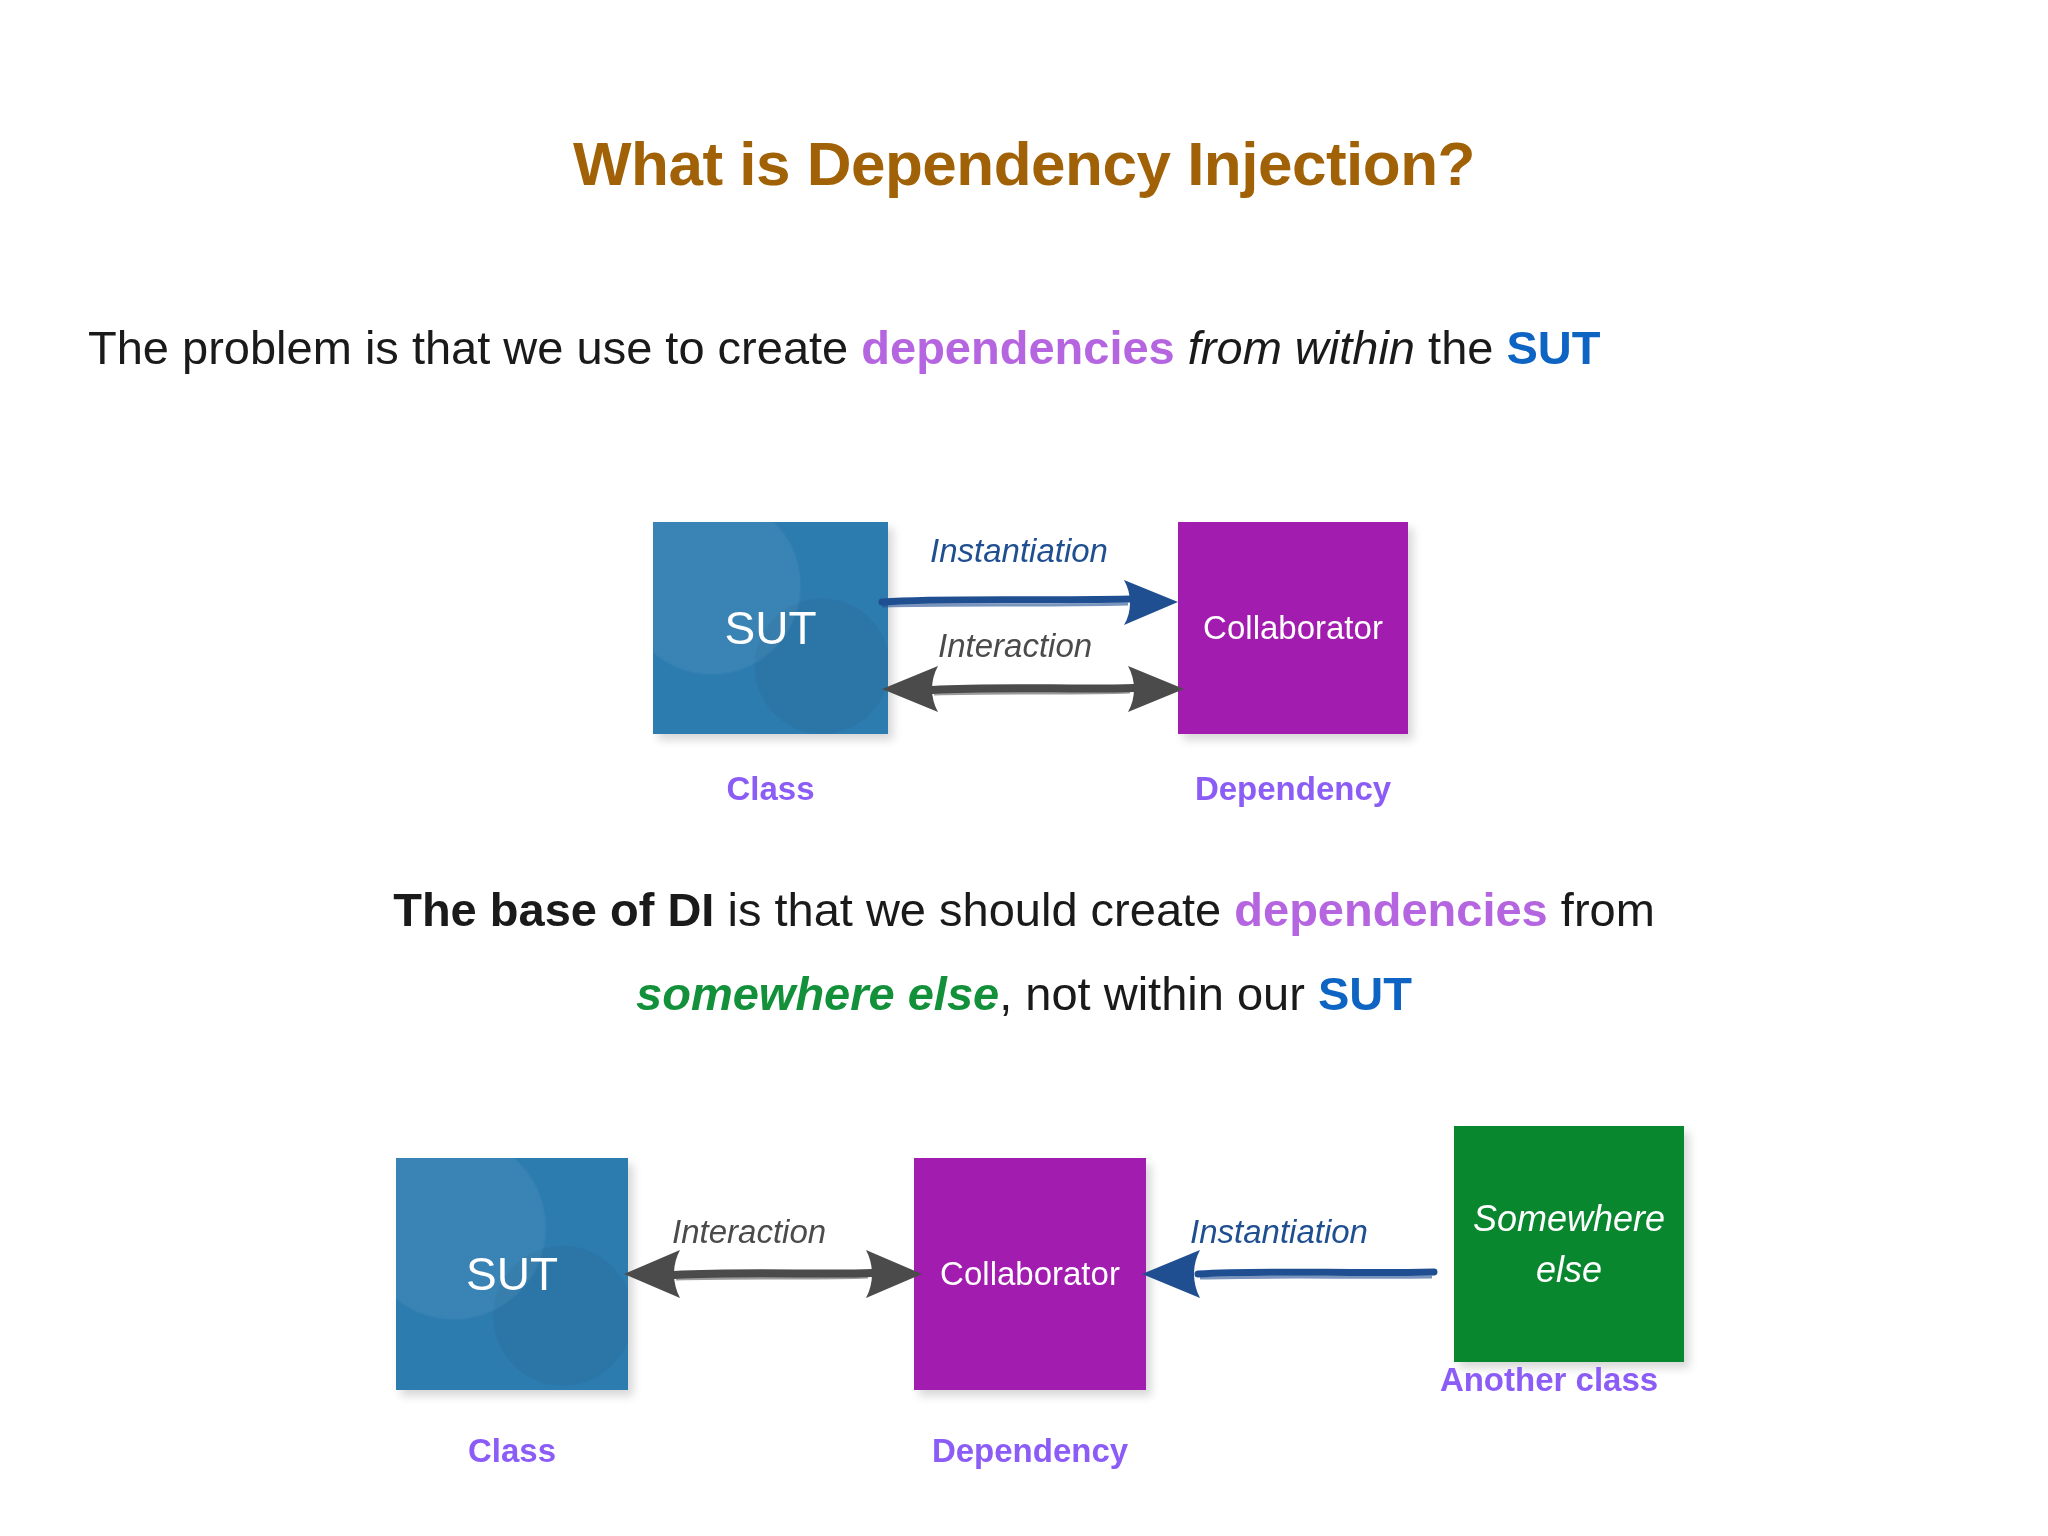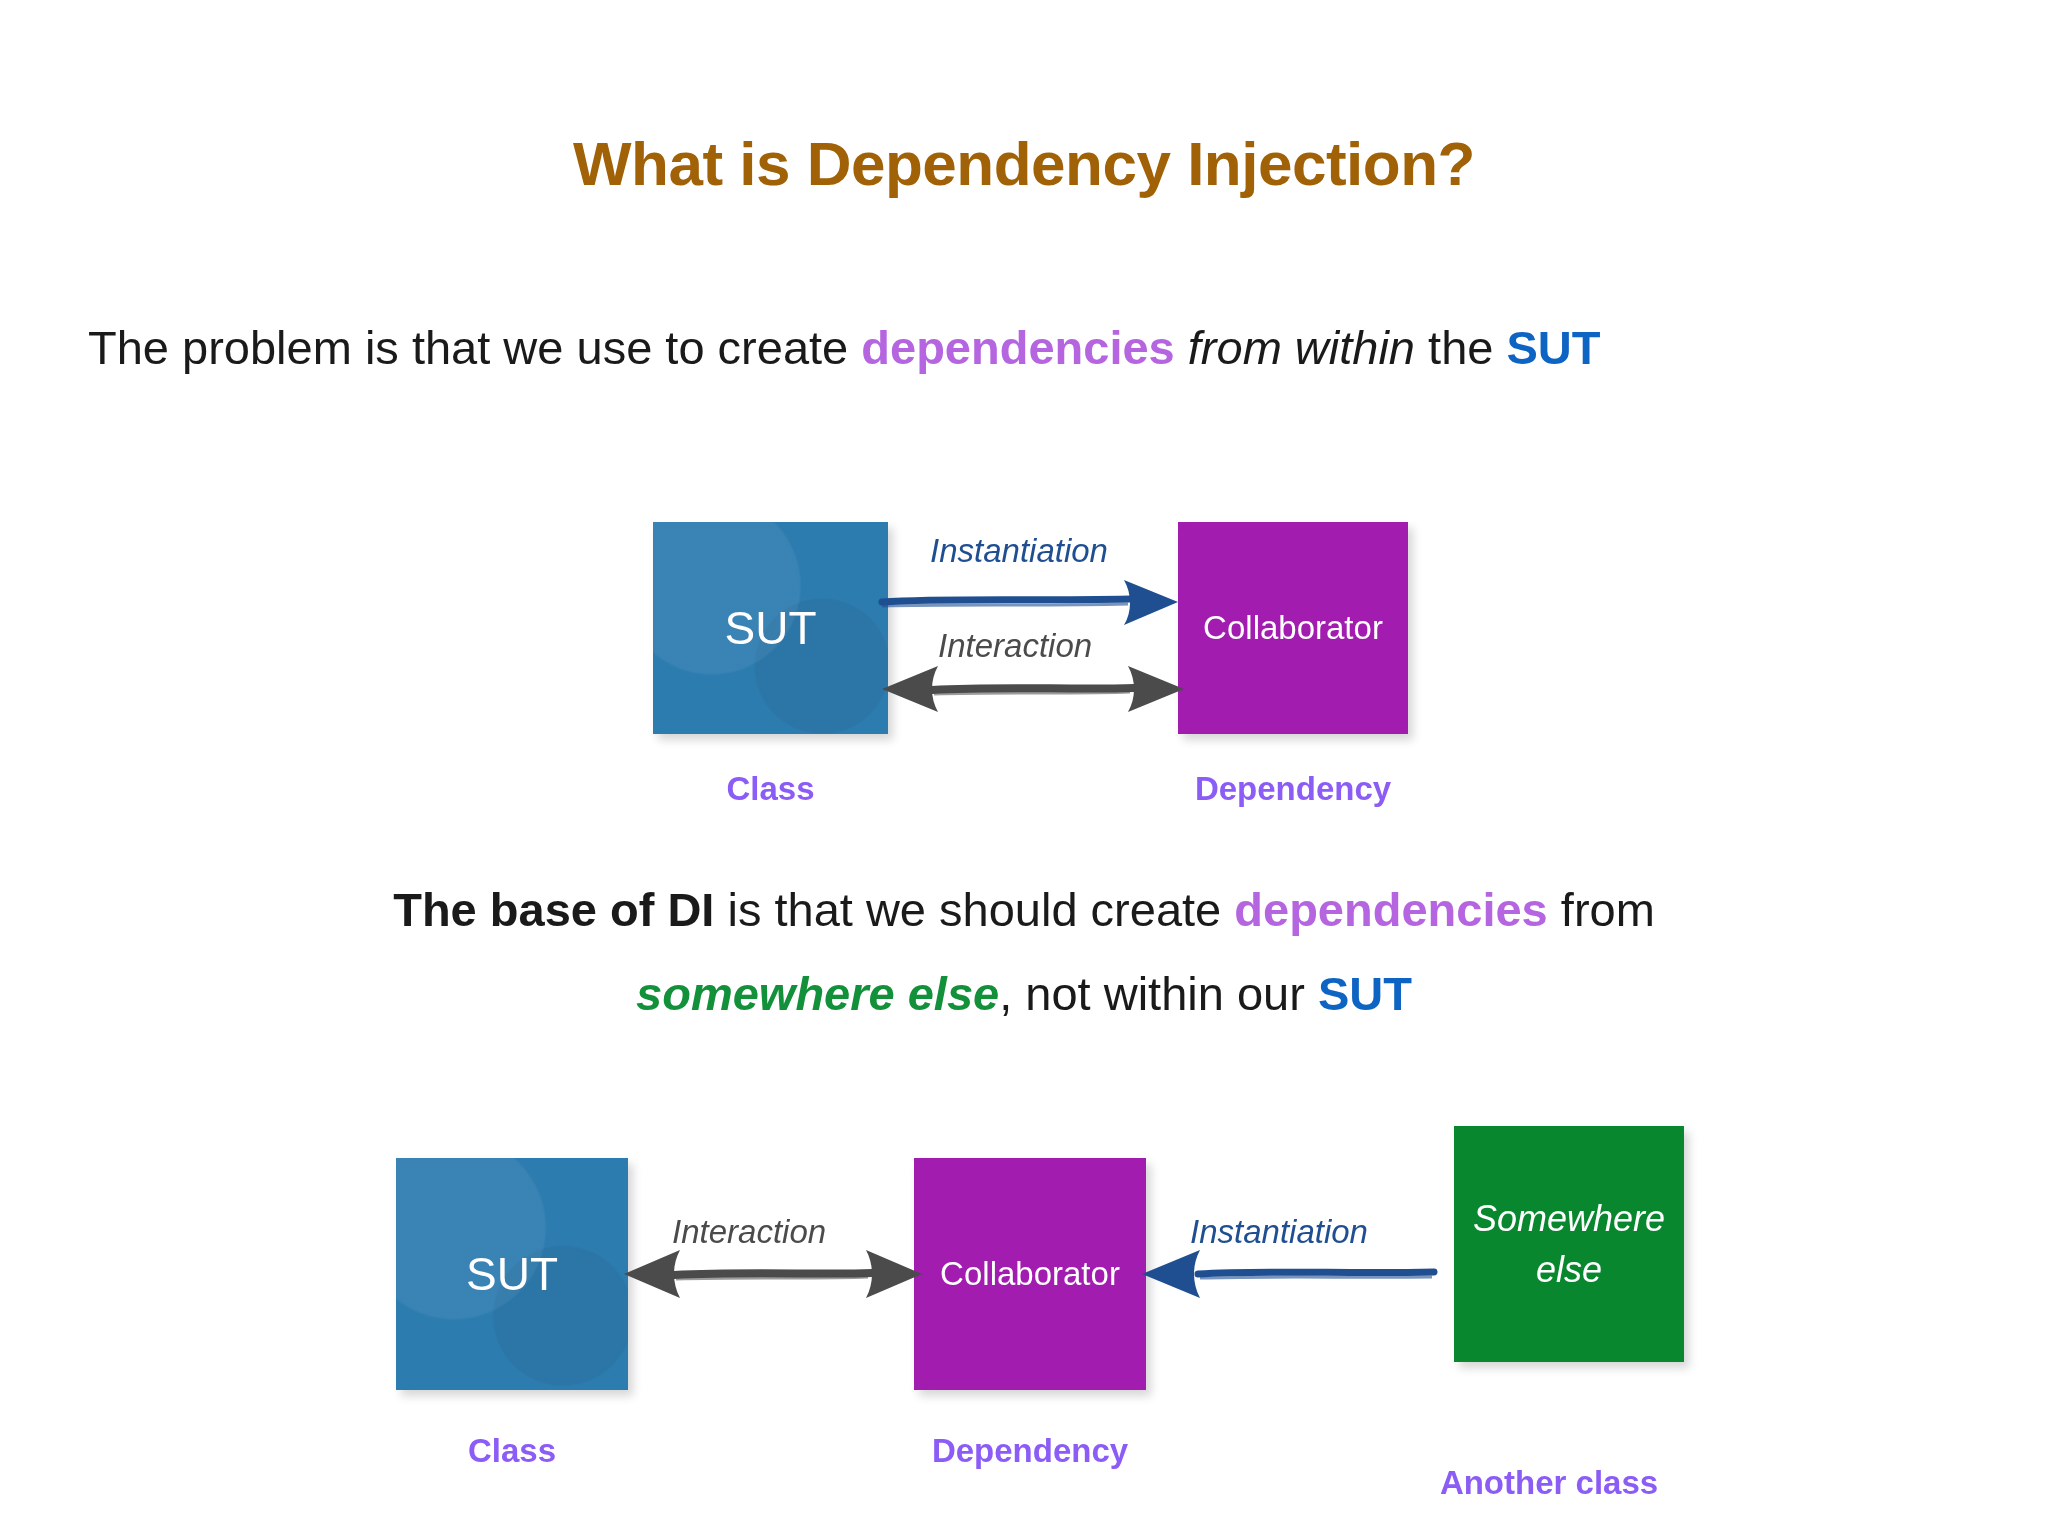--- a/index.html
+++ b/index.html
@@ -192,14 +192,14 @@
   <div class="arrow-label lbl-blue" style="left:1190px; top:1213px;">Instantiation</div>
 
   <svg class="arrow-svg" style="left:1138px; top:1248px;" width="300" height="52" viewBox="0 0 300 52">
     <path d="M60,26 C130,22 210,26 296,24" stroke="#1f4f91" stroke-width="7" fill="none" stroke-linecap="round"></path>
     <path d="M62,30 C140,28 220,30 294,29" stroke="#1f4f91" stroke-width="3" fill="none" opacity="0.6"></path>
     <path d="M62,2 L4,26 L62,50 C54,35 54,17 62,2 Z" fill="#1f4f91"></path>
   </svg>
 
   <div class="caption" style="left:396px; top:1432px; width:232px;">Class</div>
   <div class="caption" style="left:914px; top:1432px; width:232px;">Dependency</div>
-  <div class="caption" style="left:1434px; top:1464px; width:230px;">Another class</div>
+  <div class="caption" style="left:1434px; top:1361px; width:230px;">Another class</div>
 </div>
 
 </body></html>

